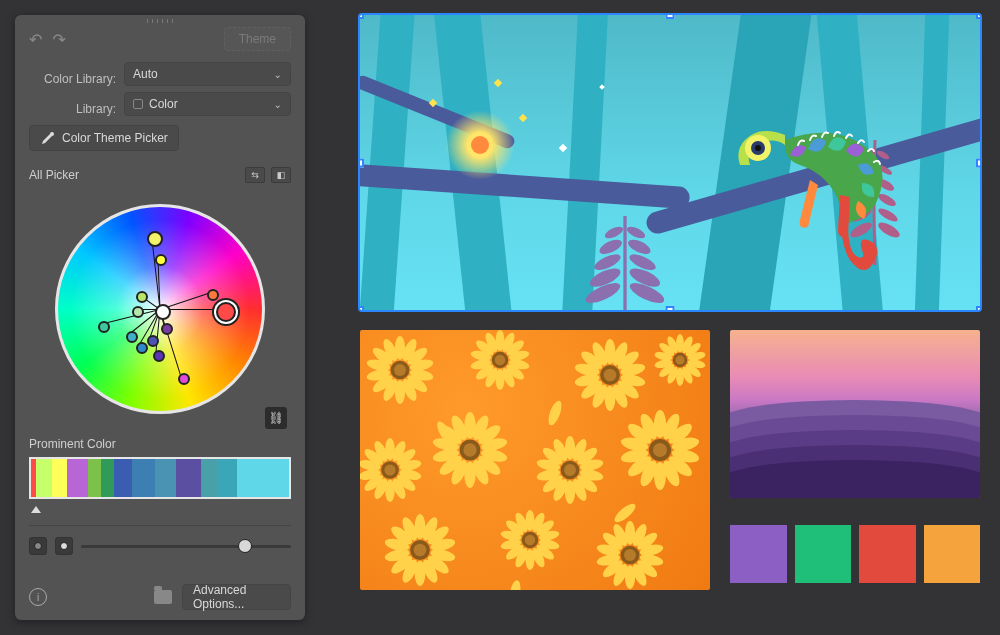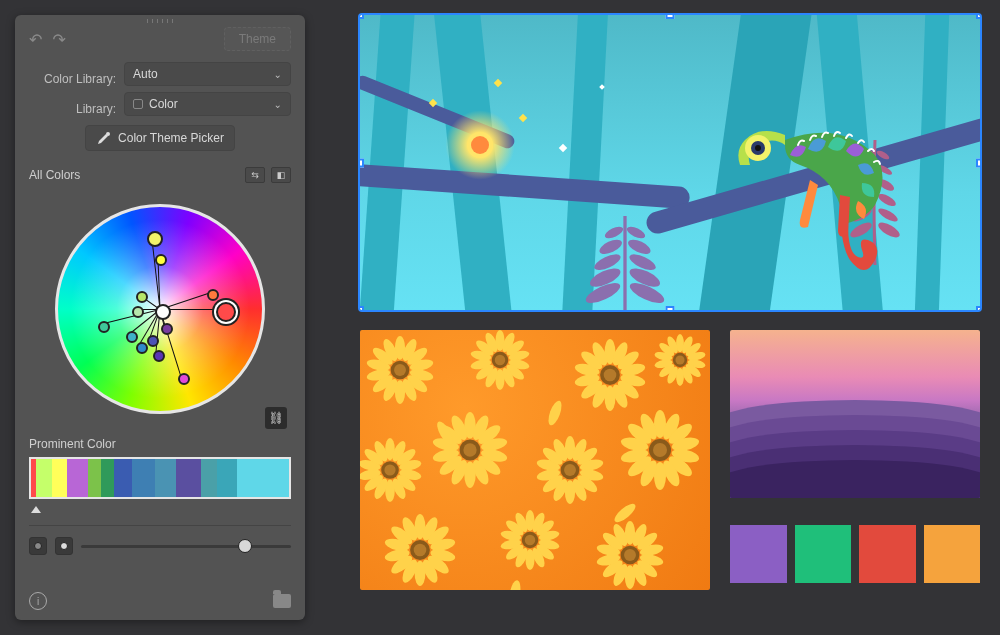--- a/index.html
+++ b/index.html
@@ -14,21 +14,21 @@
 .toolbar .undo,.toolbar .redo{font-size:16px;color:#8a8a8a;margin-right:10px;cursor:pointer}
 .toolbar .spacer{flex:1}
 .softbtn{height:24px;padding:0 14px;border:1px solid #6b6b6b;border-radius:4px;background:#5a5a5a;color:#9a9a9a;display:flex;align-items:center;cursor:pointer}
 .softbtn.dim{opacity:.55;border-style:dashed}
 
 .fieldrow{display:flex;align-items:flex-end;padding:3px 14px}
 .fieldrow label{width:95px;text-align:right;padding-right:8px;color:#bfbfbf;white-space:nowrap}
 .select{flex:1;height:24px;border:1px solid #444;border-radius:4px;background:#4a4a4a;color:#d8d8d8;display:flex;align-items:center;padding:0 8px;position:relative;cursor:pointer}
 .select .chev{margin-left:auto;font-size:10px;color:#bbb}
 
-.themepick-row{display:flex;justify-content:center;padding:6px 14px 10px}
+.themepick-row{display:flex;justify-content:flex-start;padding:6px 14px 10px}
 .themepick{height:26px;border:1px solid #444;border-radius:4px;background:#4a4a4a;display:flex;align-items:center;padding:0 10px;color:#d8d8d8;cursor:pointer}
 .themepick .ic{width:16px;height:16px;margin-right:6px;display:flex;align-items:center;justify-content:center}
 
 .section-h{display:flex;align-items:center;padding:2px 14px;margin-top:4px}
 .section-h .title{font-size:12px;color:#cfcfcf}
 .section-h .tools{margin-left:auto;display:flex;gap:6px}
 .tinybtn{width:20px;height:16px;background:#4a4a4a;border:1px solid #3b3b3b;border-radius:2px;display:flex;align-items:center;justify-content:center;font-size:9px;color:#ccc;cursor:pointer}
 
 .wheel-wrap{position:relative;width:100%;height:240px;display:flex;align-items:center;justify-content:center;margin-top:4px}
 .wheel{width:210px;height:210px;border-radius:50%;background:conic-gradient(from 90deg,#ff2e2e,#ff8a00,#ffe600,#7fff00,#00ff55,#00ffc8,#00c8ff,#0055ff,#7f00ff,#ff00c8,#ff2e2e);position:relative;border:3px solid #e6e6e6}
@@ -150,21 +150,21 @@
         <svg viewBox="0 0 16 16">
             <path d="M2 14l1-3 7-7 2 2-7 7-3 1z" fill="#ddd"></path>
             <circle cx="12" cy="4" r="2" fill="#ddd"></circle>
           </svg>
       </span>
       <span>Color Theme Picker</span>
     </div>
   </div>
 
   <div class="section-h">
-    <span class="title">All Colors</span>
+    <span class="title">All Picker</span>
     <span class="tools">
       <span class="tinybtn">⇆</span>
       <span class="tinybtn">◧</span>
     </span>
   </div>
 
   <div class="wheel-wrap">
     <div class="wheel" id="wheel">
         <div class="node" style="left: 105px; top: 105px; background: rgb(255, 255, 255);"></div>
         <div class="spoke" style="width: 73.9784px; transform: rotate(-96.5198deg);"></div>
@@ -231,20 +231,21 @@
     <div class="sat-slider">
       <div class="rail"></div>
       <div class="knob" id="sat-knob" style="left: 78%;"></div>
     </div>
   </div>
 
   <div class="footer">
     <div class="info-ic">i</div>
     <div style="flex:1"></div>
     <div class="folder-ic"></div>
+    <div class="advbtn">Advanced Options...</div>
   </div>
 </div>
 
 <div class="canvas">
 
   <div class="art selected scene1">
     <div class="trunk a"></div>
       <div class="trunk b"></div>
       <div class="trunk c"></div>
     <div class="trunk d"></div>

